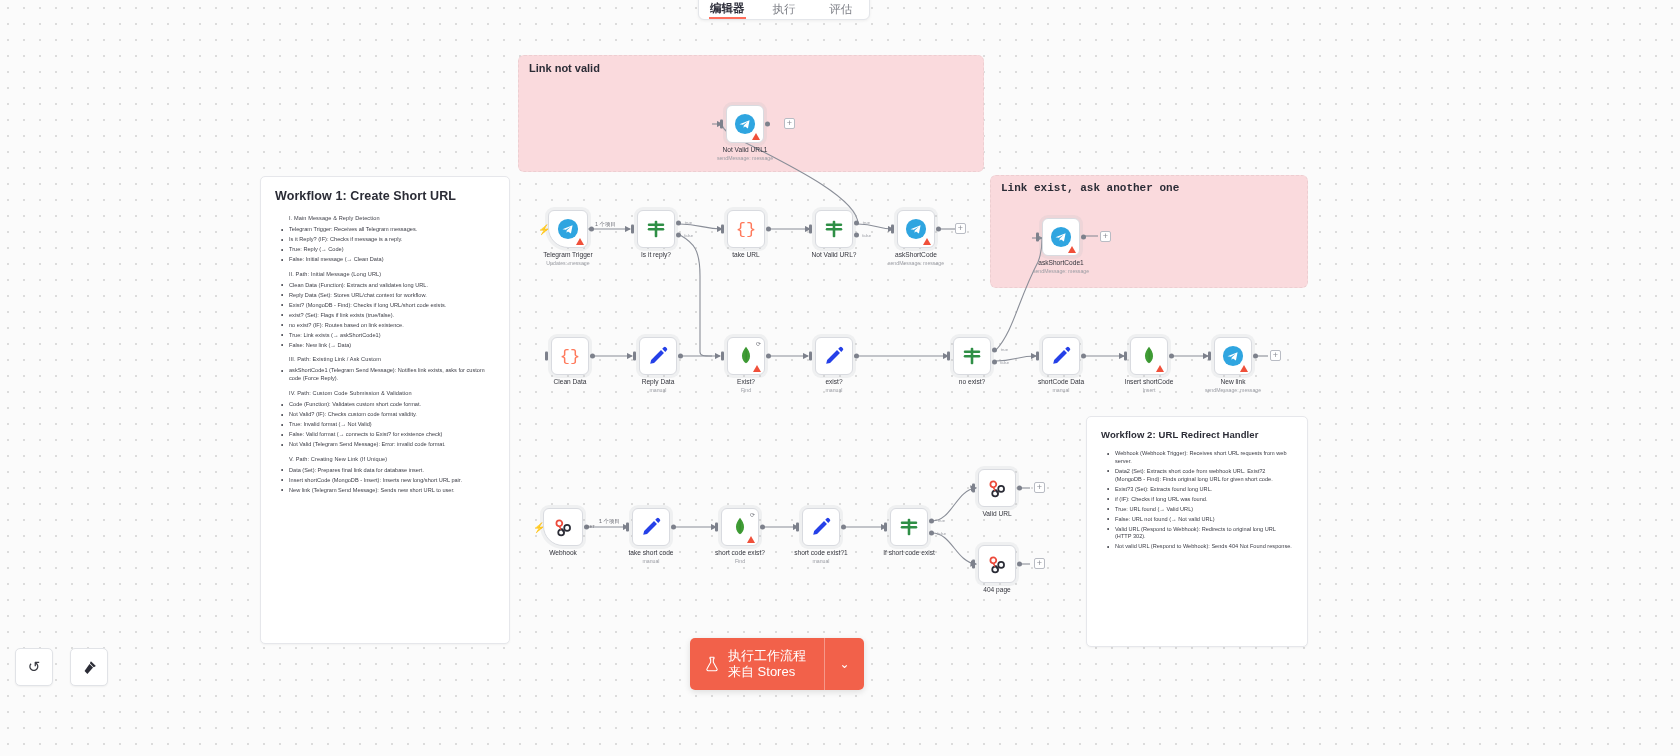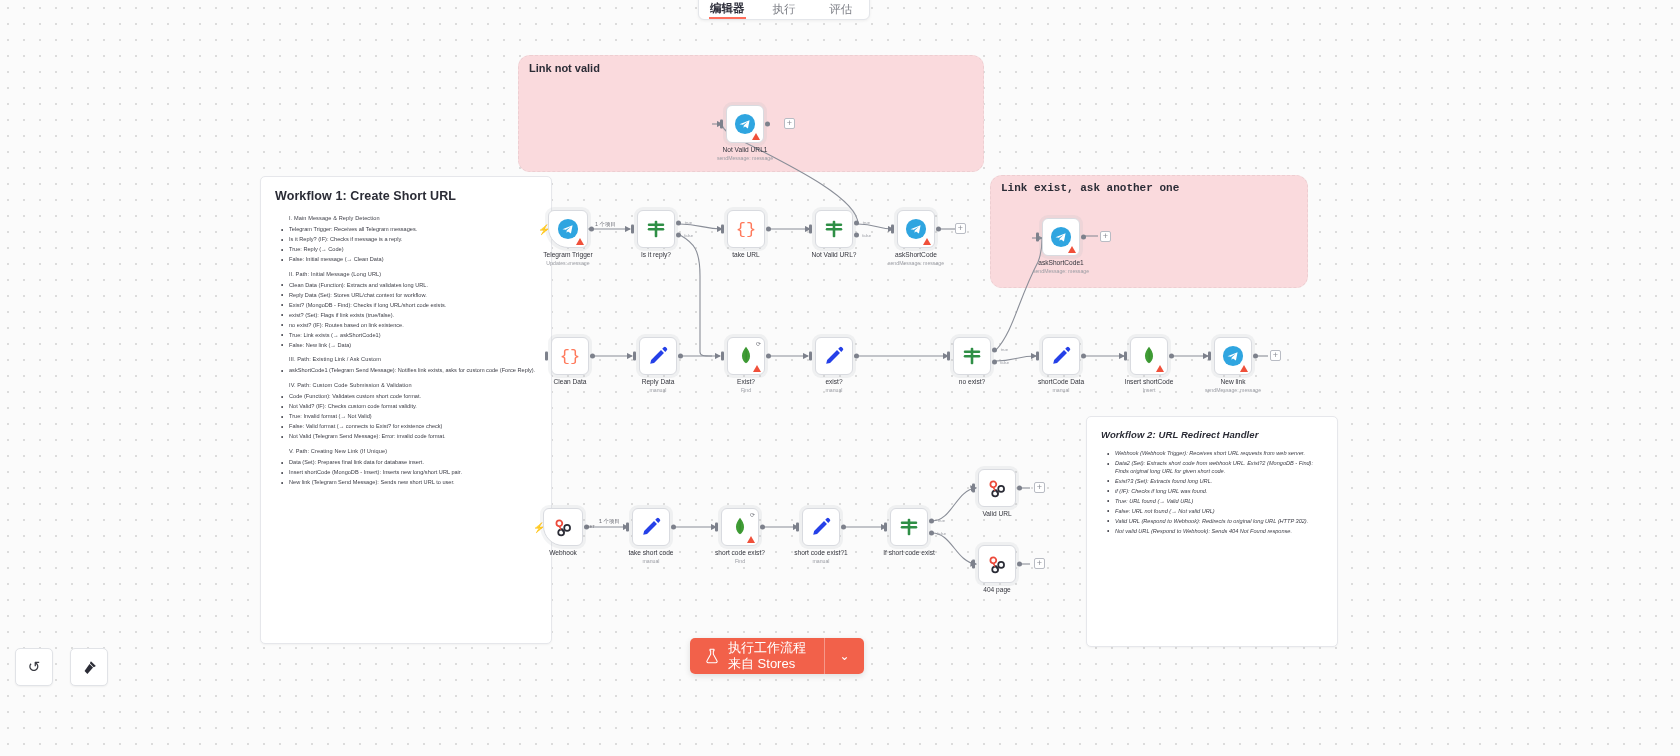--- a/index.html
+++ b/index.html
@@ -59,21 +59,21 @@
     font-size: 5.6px; line-height: 7.8px; color: #3c3d46;
     padding-left: 8px; position: relative; margin-bottom: 2.2px;
   }
   .note li::before {
     content: "•"; position: absolute; left: 0px; top: -0.4px;
     color: #3c3d46; font-size: 6.5px;
   }
 
   
   .group {
-    position: absolute; border-radius: 12px;
+    position: absolute; border-radius: 6px;
     border: 1px dashed rgba(0,0,0,0.05);
   }
   .group > .g-title {
     position: absolute; left: 10px; top: 6px;
     font-size: 11px; font-weight: 700; color: #2b2c36;
   }
 
   
   .node { position: absolute; }
   .node .box {
@@ -142,21 +142,21 @@
   
   .ctl {
     position: absolute; width: 38px; height: 38px;
     background: #fff; border: 1px solid #e1e3e7; border-radius: 5px;
     display: flex; align-items: center; justify-content: center;
     box-shadow: 0 1px 2px rgba(0,0,0,.05);
     font-size: 15px; color: #3a3b42;
   }
   .exec-wrap {
     position: absolute; left: 690px; top: 638px;
-    display: flex; height: 36px;
+    display: flex; height: 52px;
     border-radius: 5px; overflow: hidden;
     box-shadow: 0 2px 6px rgba(0,0,0,.12);
   }
   .exec-btn {
     background: #f2614a; color: #fff;
     display: flex; align-items: center; gap: 8px;
     padding: 0 18px 0 14px; cursor: pointer;
   }
   .exec-btn .txt { font-size: 13px; line-height: 16px; font-weight: 500; }
   .exec-split {
@@ -229,21 +229,21 @@
 
       <path d="M932,521 C952,521 956,490 976,488" marker-end="url(#ar)"></path>
 
       <path d="M932,533 C952,533 956,562 976,564" marker-end="url(#ar)"></path>
       <path d="M1018,488 L1030,488"></path>
       <path d="M1018,564 L1030,564"></path>
       <path d="M958,229 L955,229"></path>
     </g>
   </svg>
 
-  <div class="note" style="left:260px; top:176px; width:292px; height:468px;">
+  <div class="note" style="left:260px; top:176px; width:250px; height:468px;">
     <h2>Workflow 1: Create Short URL</h2>
     <div class="sec">I. Main Message &amp; Reply Detection</div>
     <ul>
       <li>Telegram Trigger: Receives all Telegram messages.</li>
       <li>Is it Reply? (IF): Checks if message is a reply.</li>
       <li>True: Reply (→ Code)</li>
       <li>False: Initial message (→ Clean Data)</li>
     </ul>
     <div class="sec">II. Path: Initial Message (Long URL)</div>
     <ul>
@@ -268,21 +268,21 @@
       <li>Not Valid (Telegram Send Message): Error: invalid code format.</li>
     </ul>
     <div class="sec">V. Path: Creating New Link (If Unique)</div>
     <ul>
       <li>Data (Set): Prepares final link data for database insert.</li>
       <li>Insert shortCode (MongoDB - Insert): Inserts new long/short URL pair.</li>
       <li>New link (Telegram Send Message): Sends new short URL to user.</li>
     </ul>
   </div>
 
-  <div class="note" style="left:1086px; top:416px; width:252px; height:231px;font-style:italic;">
+  <div class="note" style="left:1086px; top:416px; width:222px; height:231px;">
     <h2 style="font-size:9.5px; margin-bottom:10px;">Workflow 2: URL Redirect Handler</h2>
     <ul>
       <li>Webhook (Webhook Trigger): Receives short URL requests from web server.</li>
       <li>Data2 (Set): Extracts short code from webhook URL. Exist?2 (MongoDB - Find): Finds original long URL for given short code.</li>
       <li>Exist?3 (Set): Extracts found long URL.</li>
       <li>if (IF): Checks if long URL was found.</li>
       <li>True: URL found (→ Valid URL)</li>
       <li>False: URL not found (→ Not valid URL)</li>
       <li>Valid URL (Respond to Webhook): Redirects to original long URL (HTTP 302).</li>
       <li>Not valid URL (Respond to Webhook): Sends 404 Not Found response.</li>

